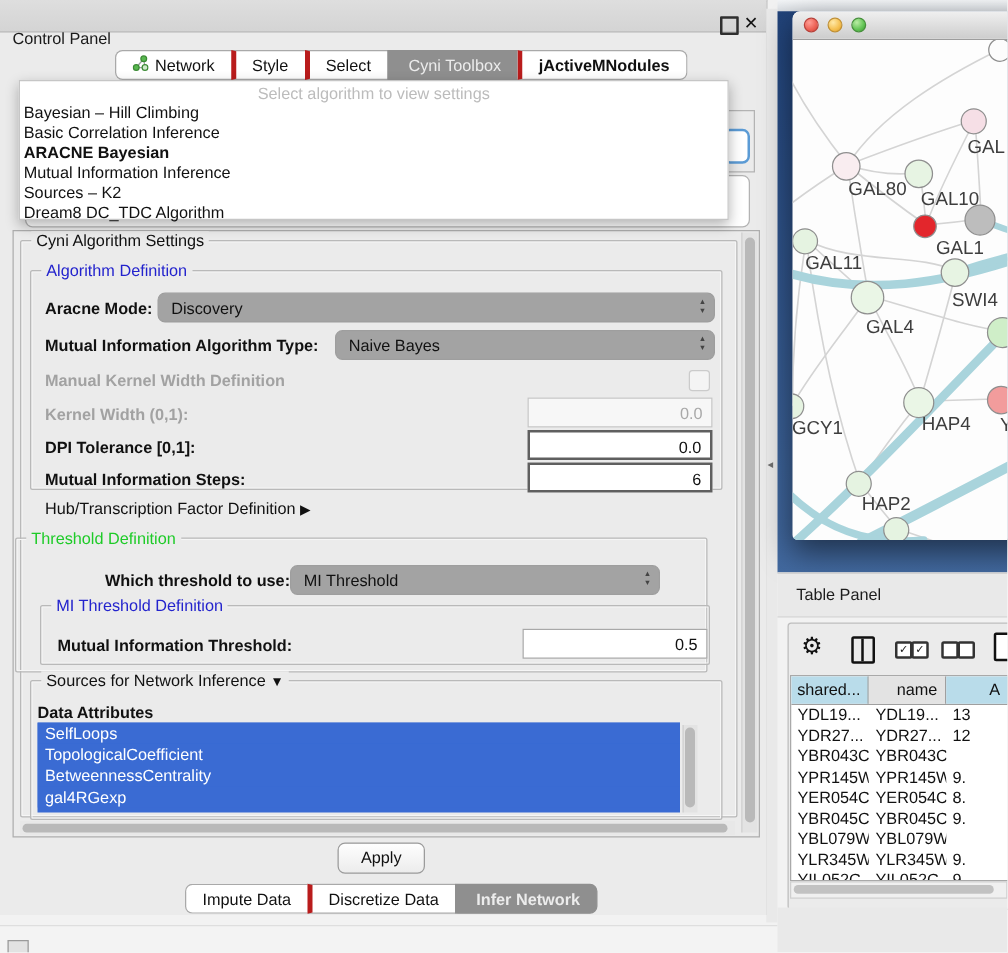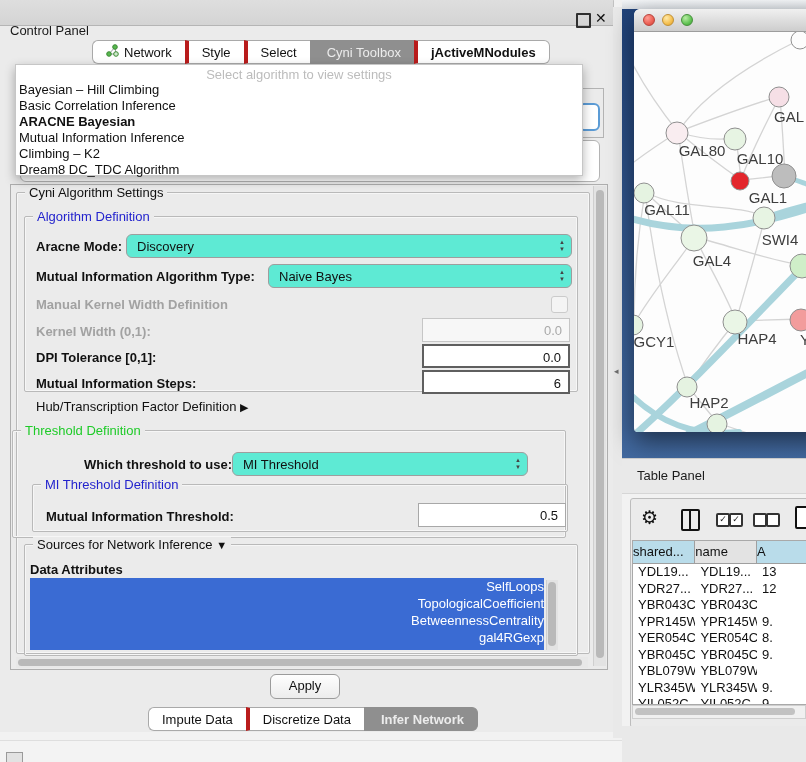--- a/index.html
+++ b/index.html
@@ -46,30 +46,30 @@
   #set-hsb{left:16px;top:657px;width:572px;height:11px;background:#e8e8e8;}
   #set-hsb .sb-thumb{position:absolute;left:2px;top:2px;width:564px;height:7px;}
 
   .grp{border:1px solid #b9b9b9;border-radius:2px;box-shadow:inset 0 0 0 1px #f6f6f6;}
   .grp-title{position:absolute;top:-8px;left:8px;background:#ebebeb;padding:0 4px;white-space:nowrap;}
   .t-blue{color:#2323cd;}
   .t-green{color:#1ecb28;}
   .lbl{position:absolute;font-weight:bold;white-space:nowrap;}
   .lbl.dis{color:#a2a2a2;}
 
-  .combo{position:absolute;background:#5eead4;border:1px solid #9e9e9e;border-radius:6px;height:24px;line-height:24px;padding-left:10px;box-sizing:border-box;}
+  .combo{position:absolute;background:#a3a3a3;border:1px solid #9e9e9e;border-radius:6px;height:24px;line-height:24px;padding-left:10px;box-sizing:border-box;}
   .combo .arrows{position:absolute;right:6px;top:4px;font-size:6px;line-height:7px;color:#444;text-align:center;}
   .tf{position:absolute;background:#fff;border:1px solid #a8a8a8;height:24px;line-height:24px;text-align:right;padding-right:7px;box-sizing:border-box;}
   .tf.dark{border:2px solid #5f5f5f;}
   .tf.dis{background:#f7f7f7;color:#a9a9a9;border-color:#c6c6c6;}
   #mk-checkbox{left:551px;top:296px;width:15px;height:15px;border:1px solid #cbcbcb;border-radius:3px;background:#f4f4f4;}
 
   .arrow-glyph{font-size:11px;}
   #attr-list{left:30px;top:578px;width:514px;height:72px;overflow:hidden;background:#3a6bd3;}
-  .attr-item{height:17px;line-height:17px;background:#3a6bd3;color:#fff;padding-left:6px;white-space:nowrap;text-align:right;}
+  .attr-item{height:17px;line-height:17px;background:#3a6bd3;color:#fff;padding-left:6px;white-space:nowrap;}
   #attr-vsb{left:546px;top:580px;width:11px;height:70px;}
   #attr-vsb .sb-thumb{position:absolute;left:1px;top:2px;width:8px;height:64px;}
 
   #apply-btn{left:270px;top:674px;width:68px;height:23px;border:1px solid #9b9b9b;border-radius:6px;
              background:linear-gradient(#fefefe,#ececec);text-align:center;line-height:22px;}
   #bottom-tabs{left:148px;top:707px;height:24px;display:flex;}
 
   #bl-mini-icon{left:6px;top:752px;width:15px;height:12px;border:1px solid #9a9a9a;background:#e2e2e2;}
   #splitter{left:613px;top:7px;width:9px;height:731px;background:#e9e9e9;}
   #splitter-handle{left:614px;top:366px;color:#6f6f6f;font-size:9px;}
@@ -96,21 +96,21 @@
   #tp-toolbar{left:630px;top:505px;width:176px;height:32px;}
   #icon-gear{left:641px;top:506px;font-size:19px;color:#111;}
   #icon-columns{left:681px;top:509px;width:15px;height:18px;border:2px solid #111;border-radius:2px;}
   #icon-columns::after{content:"";position:absolute;left:6px;top:0;width:2px;height:18px;background:#111;}
   .cb{position:absolute;width:10px;height:10px;border:2px solid #333;border-radius:2px;background:#fff;font-size:9px;line-height:9px;text-align:center;color:#222;}
   #icon-page{left:795px;top:506px;width:14px;height:19px;border:2px solid #111;border-radius:2px;background:#fff;}
 
   
   #tp-table{left:632px;top:540px;width:174px;height:163px;background:#fff;border:1px solid #a9a9a9;overflow:hidden;}
   #tp-cols{display:flex;height:22px;border-bottom:1px solid #9f9f9f;}
-  .th{box-sizing:border-box;border-right:1px solid #9f9f9f;background:#e3e3e3;line-height:22px;padding-right:6px;overflow:hidden;white-space:nowrap;}
+  .th{box-sizing:border-box;border-right:1px solid #9f9f9f;background:#e3e3e3;line-height:22px;text-align:right;padding-right:6px;overflow:hidden;white-space:nowrap;}
   .th.selcol{background:#b9dcea;}
   .tr{display:flex;height:16.5px;}
   .td{box-sizing:border-box;line-height:16px;padding-left:5px;overflow:hidden;white-space:nowrap;}
   #tp-hsb{left:632px;top:705px;width:172px;height:12px;background:#f0f0f0;border:1px solid #cfcfcf;}
   #tp-hsb .sb-thumb{position:absolute;left:2px;top:2px;width:160px;height:7px;background:#c2c2c2;}
   #br-fill{left:622px;top:726px;width:184px;height:36px;background:#e9e9e9;}
   #bottom-strip{left:0;top:740px;width:622px;height:22px;background:#f3f3f3;border-top:1px solid #dedede;}
 </style>
 </head>
 <body>
@@ -153,21 +153,21 @@
   <div class="abs" id="frag-stepper"></div>
   <div class="abs" id="frag-combo"></div>
 
   <div class="abs" id="algo-dd">
     <div class="abs" id="algo-prompt">Select algorithm to view settings</div>
     <div class="abs" id="algo-items">
         <div class="algo-item">Bayesian – Hill Climbing</div>
         <div class="algo-item">Basic Correlation Inference</div>
         <div class="algo-item bold">ARACNE Bayesian</div>
         <div class="algo-item">Mutual Information Inference</div>
-        <div class="algo-item">Climbing – K2</div>
+        <div class="algo-item">Sources – K2</div>
         <div class="algo-item">Dream8 DC_TDC Algorithm</div>
       </div>
   </div>
 
   <div class="abs" id="settings-outer"></div>
   <div class="abs grp" style="left:16px;top:192px;width:572px;height:460px;">
     <span class="grp-title">Cyni Algorithm Settings</span>
   </div>
 
   <div class="abs grp" style="left:24px;top:216px;width:552px;height:174px;">

